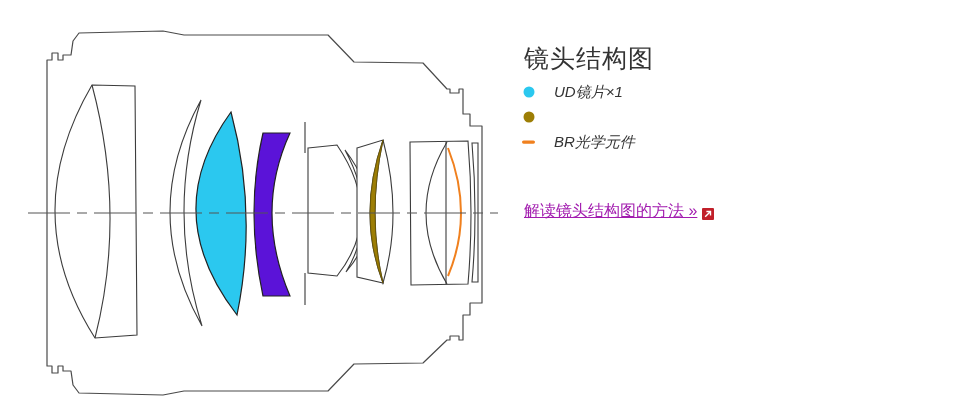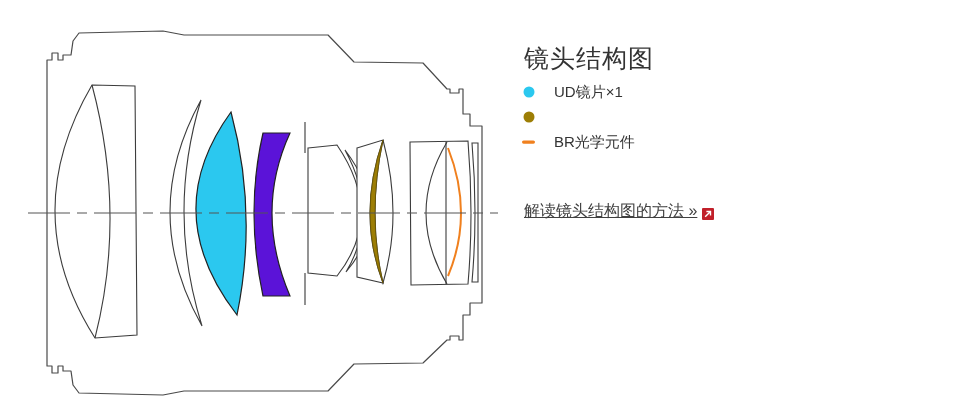--- a/index.html
+++ b/index.html
@@ -4,21 +4,21 @@
 <style>
   html,body{margin:0;padding:0;background:#fff;}
   #stage{
     position:relative;width:788px;height:417px;background:#ffffff;overflow:hidden;
     font-family:"Liberation Sans","DejaVu Sans",sans-serif;color:#333;
   }
   #diagram{position:absolute;left:0;top:0;}
   .title{position:absolute;left:524px;top:22px;font-size:25px;line-height:1.25;color:#2e2e2e;font-weight:400;letter-spacing:1px;}
   .legend{position:absolute;left:522px;top:82px;width:444px;font-size:15px;color:#333;}
   .legend-row{display:flex;align-items:center;line-height:20px;margin-bottom:8px;}
-  .legend-item{display:flex;align-items:center;}
+  .legend-item{display:flex;align-items:center;font-style:italic;}
   .legend-item.first-col{width:148px;}
   .marker{width:14px;height:14px;display:inline-flex;align-items:center;justify-content:center;margin-right:18px;flex:0 0 14px;}
   .legend-label{white-space:nowrap;}
   .link-row{position:absolute;left:524px;top:201px;font-size:16px;display:flex;align-items:center;}
   .link{ text-decoration:underline;cursor:pointer;}
   .ext-icon{margin-left:5px;display:inline-block;width:12px;height:12px;}
 </style>
 </head>
 <body>
 
@@ -93,21 +93,21 @@
           <svg width="14" height="12">
               <rect x="0" y="4.5" width="13" height="3.2" rx="1.6" fill="#F0801E"></rect>
             </svg>
         </span>
         <span class="legend-label">BR光学元件</span>
       </div>
     </div>
   </div>
 
   <div class="link-row" style="color: rgb(193, 32, 42);">
-    <a class="link" style="color: #404040; text-align: center;">解读镜头结构图的方法 »</a>
+    <a class="link" style="color: #a21caf; text-align: center;">解读镜头结构图的方法 »</a>
     <span class="ext-icon">
       <svg width="12" height="12" viewBox="0 0 12 12">
         <rect width="12" height="12" rx="1" fill="#C1202A"></rect>
         <path d="M3.2,8.8 L8,4 M4.4,3.5 L8.5,3.5 L8.5,7.6" stroke="#ffffff" stroke-width="1.4" fill="none"></path>
       </svg>
     </span>
   </div>
 
 </div>
 

